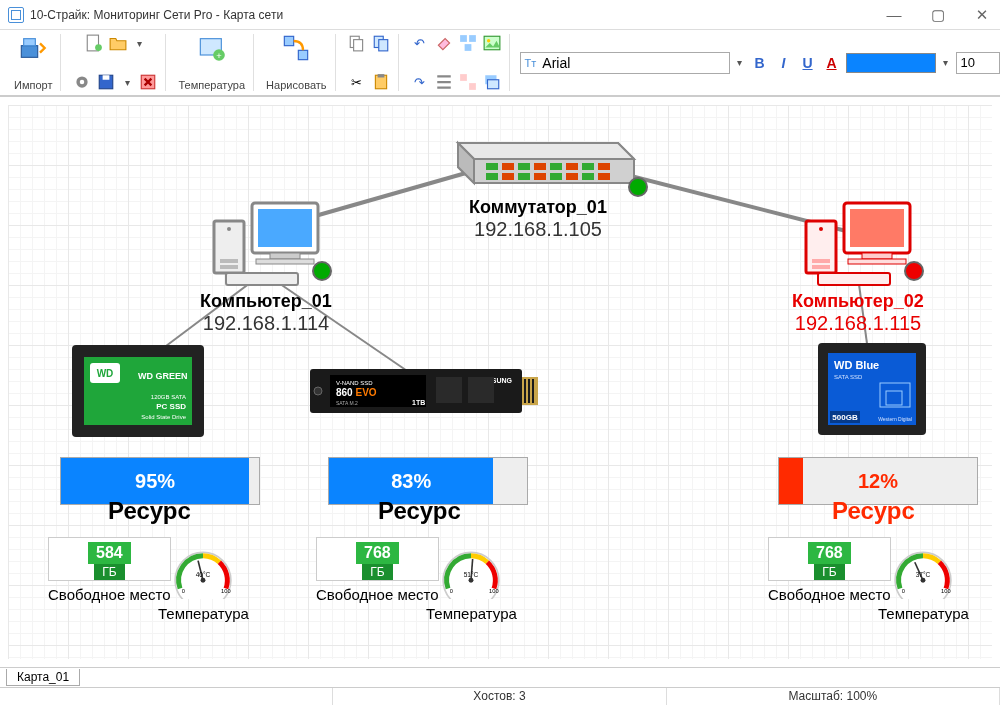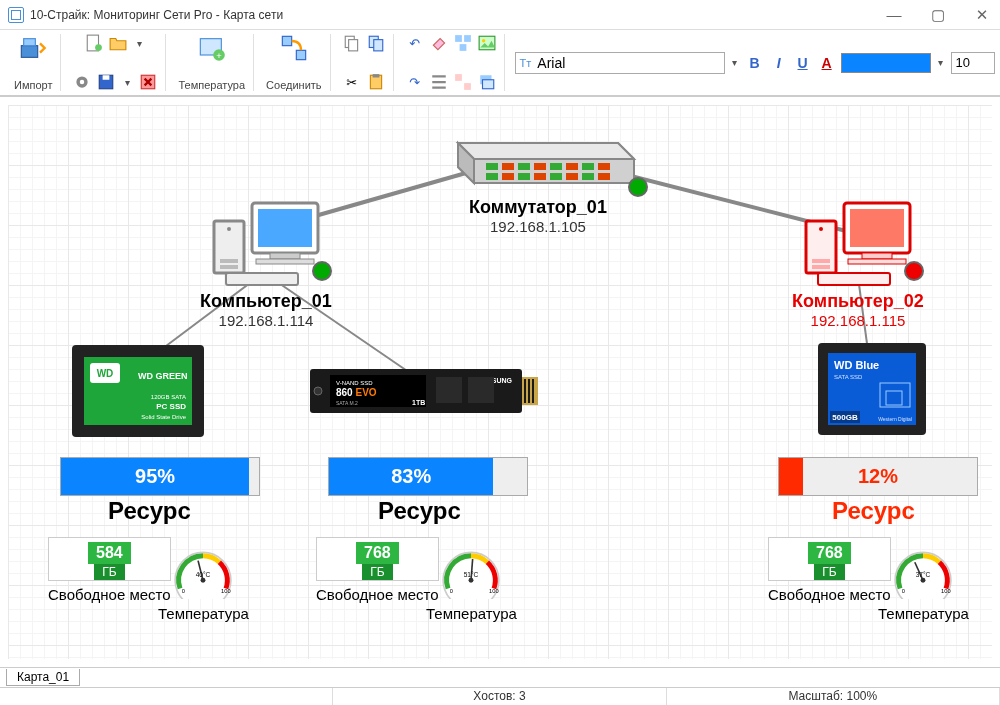--- a/index.html
+++ b/index.html
@@ -24,28 +24,28 @@
 .fsize{border:1px solid #aaa;width:44px;height:22px;font-size:13px;padding:0 4px;display:flex;align-items:center}
 .colorswatch{background:#0a84ff;width:90px;height:20px;border:1px solid #888}
 .fbtn{width:20px;height:20px;font-size:14px;font-weight:bold;text-align:center;cursor:pointer;display:inline-flex;align-items:center;justify-content:center}
 .canvas-wrap{position:absolute;top:96px;left:0;right:0;bottom:38px;border-top:1px solid #ccc;overflow:hidden}
 .canvas{position:absolute;inset:8px;background:#fff;
 background-image:linear-gradient(#e8e8e8 1px,transparent 1px),linear-gradient(90deg,#e8e8e8 1px,transparent 1px),linear-gradient(#f4f4f4 1px,transparent 1px),linear-gradient(90deg,#f4f4f4 1px,transparent 1px);
 background-size:60px 60px,60px 60px,12px 12px,12px 12px}
 svg.net{position:absolute;inset:0;width:100%;height:100%;pointer-events:none}
 .node{position:absolute;text-align:center}
 .node .nm{font-size:18px;font-weight:bold;color:#000}
-.node .ip{font-size:15px;color:#333}
+.node .ip{font-size:20px;color:#333}
 .node.red .nm{color:#e80000}
 .node.red .ip{color:#e80000}
 .status-dot{position:absolute;width:20px;height:20px;border-radius:50%;border:2px solid #666}
 .status-dot.green{background:#0a0}
 .status-dot.red{background:#e00}
 .disk{position:absolute}
-.bar{position:absolute;height:39px;border:1px solid #aaa;background:#eee;display:flex;align-items:center}
+.bar{position:absolute;height:48px;border:1px solid #aaa;background:#eee;display:flex;align-items:center}
 .bar .fill{height:100%;display:flex;align-items:center;justify-content:center;color:#fff;font-size:20px;font-weight:bold}
 .bar .fill.blue{background:#0a84ff}
 .bar .fill.red{background:#ff2a00;justify-content:flex-start}
 .bar .pct-out{position:absolute;width:100%;text-align:center;font-size:20px;font-weight:bold}
 .reslabel{position:absolute;font-size:24px;font-weight:bold}
 .reslabel.red{color:#ff2a00}
 .free{position:absolute;text-align:right}
 .free .chip{display:flex;flex-direction:column;align-items:center;border:1px solid #ccc;padding:4px 2px 0 2px;background:#fff}
 .free .val{background:#2db742;color:#fff;font-size:16px;font-weight:bold;padding:2px 8px}
 .free .unit{background:#1a8f2e;color:#fff;font-size:12px;padding:1px 8px}
@@ -131,21 +131,21 @@
     <span class="lbl">Температура</span>
   </div>
   <div class="tgroup">
     <span class="ticon big">
         <svg viewBox="0 0 24 24">
           <rect x="2" y="2" width="8" height="8" fill="#9cf" stroke="#36c"></rect>
           <rect x="14" y="14" width="8" height="8" fill="#9cf" stroke="#36c"></rect>
           <path d="M10 6 Q18 6 18 14" fill="none" stroke="#f90" stroke-width="2"></path>
         </svg>
       </span>
-    <span class="lbl">Соединить</span>
+    <span class="lbl">Нарисовать</span>
   </div>
   <div class="tgroup">
     <div class="row">
       <span class="ticon">
           <svg viewBox="0 0 16 16">
             <rect x="2" y="2" width="8" height="10" fill="#fff" stroke="#888"></rect>
             <rect x="5" y="5" width="8" height="10" fill="#fff" stroke="#888"></rect>
           </svg>
         </span>
       <span class="ticon">

